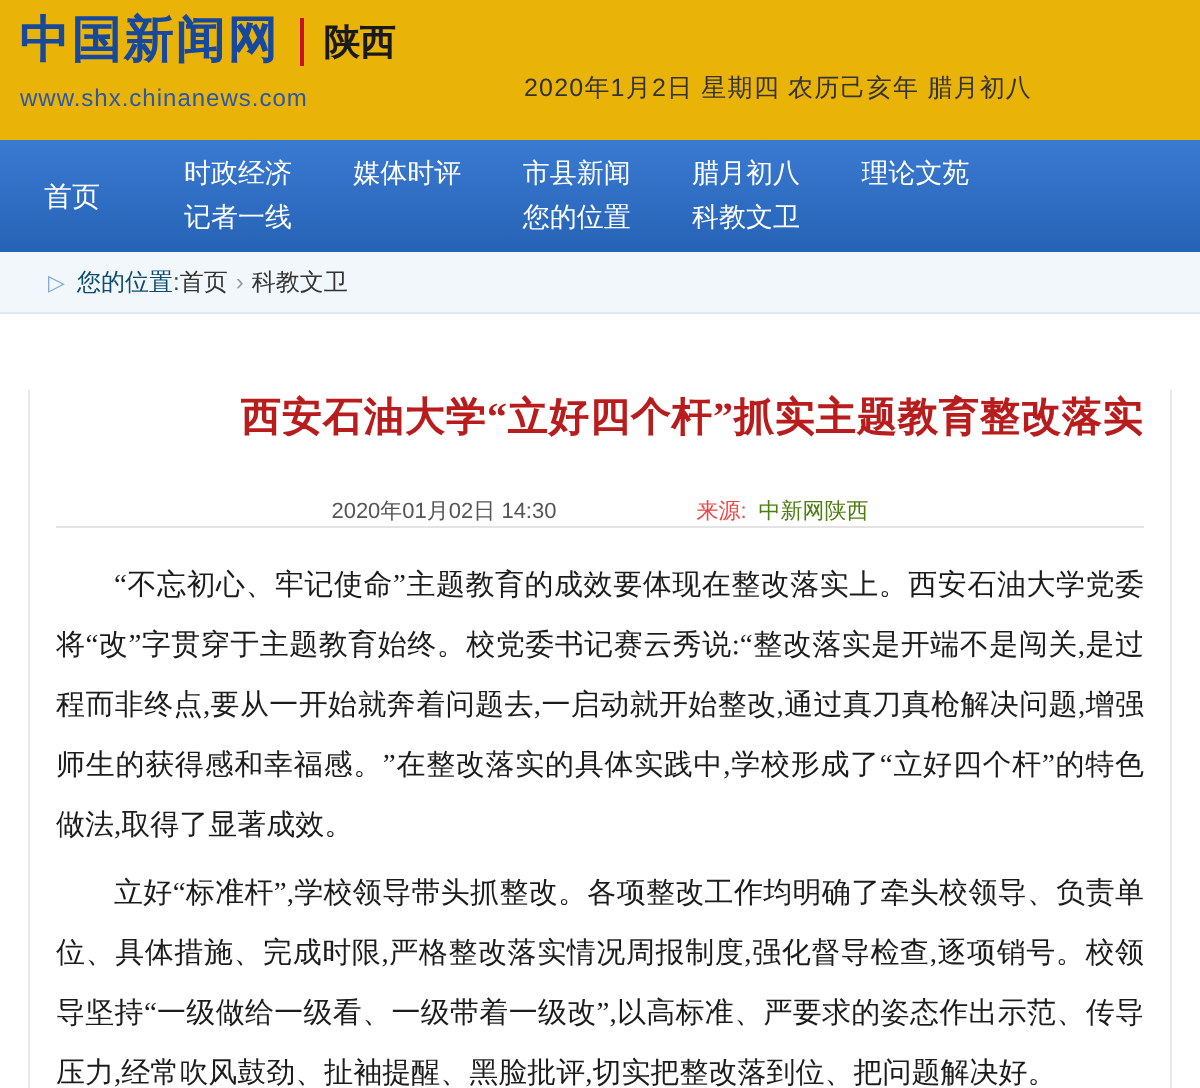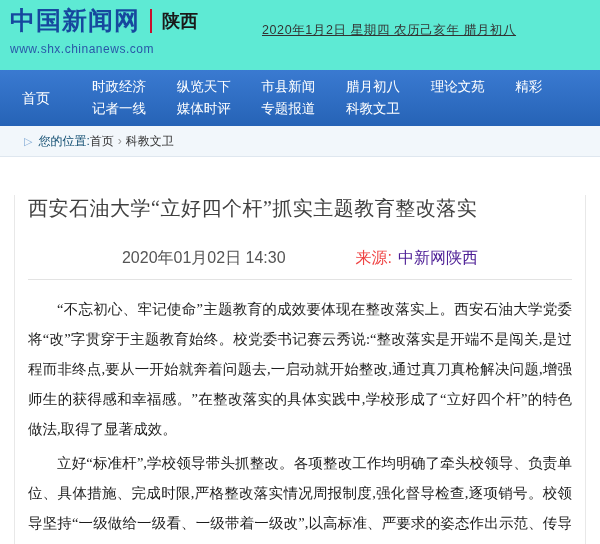--- a/index.html
+++ b/index.html
@@ -17,21 +17,21 @@
     position: relative;
     width: 600px;
     height: 544px;
     background: #ffffff;
   }
 
   
   .header {
     position: relative;
     height: 70px;
-    background: #5eead4;
+    background: #eab308;
     border-bottom: 0;
   }
   .logo-block {
     position: absolute;
     left: 10px;
     top: 8px;
     width: 250px;
   }
   .logo-main {
     display: flex;
@@ -62,25 +62,24 @@
   .logo-url {
     margin-top: 9px;
     font-family: Liberation Sans, sans-serif;
     font-size: 12px;
     color: #2a57a8;
     letter-spacing: 0.5px;
   }
   .header-date {
     position: absolute;
     left: 262px;
-    top: 22px;
+    top: 36px;
     font-size: 12.5px;
     color: #333333;
     letter-spacing: 0.6px;
-    text-decoration: underline;
   }
 
   
   .navbar {
     position: relative;
     background: #2f6fc4;
     background: linear-gradient(#3a7ad1, #2663b6);
     height: 56px;
     overflow: hidden;
   }
@@ -151,41 +150,40 @@
   }
   .side-rule-right {
     position: absolute;
     right: 14px;
     top: 0;
     bottom: 0;
     width: 1px;
     background: #e8e8e8;
   }
   .article-title {
-    text-align: left;
+    text-align: right;
     font-family: "Liberation Serif", serif;
     font-size: 20px;
-    font-weight: normal;
-    color: #404040;
+    font-weight: bold;
+    color: #b91c1c;
     margin: 38px 0 0 0;
     letter-spacing: 0.5px;
   }
   .article-meta {
     margin-top: 26px;
-    padding-bottom: 10px;
     border-bottom: 1px solid #e3e3e3;
     display: flex;
     justify-content: center;
     align-items: center;
-    font-size: 16px;
+    font-size: 11px;
     color: #555555;
   }
   .meta-date { margin-right: 70px; }
   .meta-source-label { color: #ef4444; }
-  .meta-source-value { color: #4c1d95; margin-left: 6px; }
+  .meta-source-value { color: #4d7c0f; margin-left: 6px; }
 
   .article-body {
     margin-top: 14px;
     font-family: "Liberation Serif", serif;
     font-size: 14.5px;
     line-height: 30px;
     color: #1c1c1c;
     text-align: justify;
   }
   .article-body p {
@@ -211,36 +209,34 @@
   </div>
 
   <div class="navbar">
     <div class="nav-home">首页</div>
     <div class="nav-cols">
       <div class="nav-col">
         <span class="nav-item">时政经济</span>
         <span class="nav-item">记者一线</span>
       </div>
       <div class="nav-col">
-        <span class="nav-item">纵览天下</span>
         <span class="nav-item">媒体时评</span>
       </div>
       <div class="nav-col">
         <span class="nav-item">市县新闻</span>
-        <span class="nav-item">专题报道</span>
+        <span class="nav-item">您的位置</span>
       </div>
       <div class="nav-col">
         <span class="nav-item">腊月初八</span>
         <span class="nav-item">科教文卫</span>
       </div>
       <div class="nav-col">
         <span class="nav-item">理论文苑</span>
       </div>
       <div class="nav-col">
-        <span class="nav-item">精彩</span>
       </div>
     </div>
   </div>
 
   <div class="breadcrumb">
     <span class="bc-arrow">▷</span>
     <span class="bc-label">您的位置:</span>
     <span class="bc-link">首页</span>
     <span class="bc-sep">›</span>
     <span class="bc-link">科教文卫</span>

